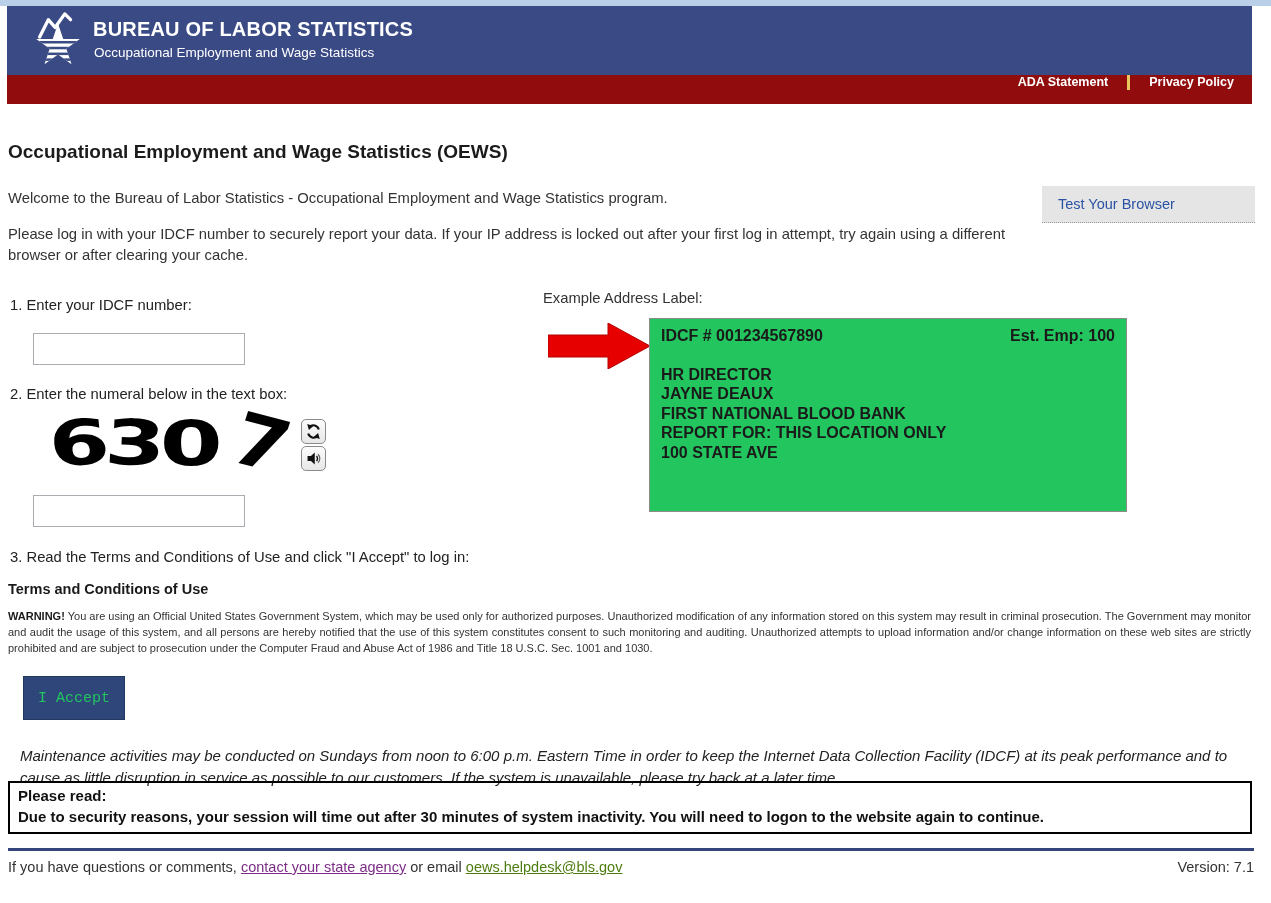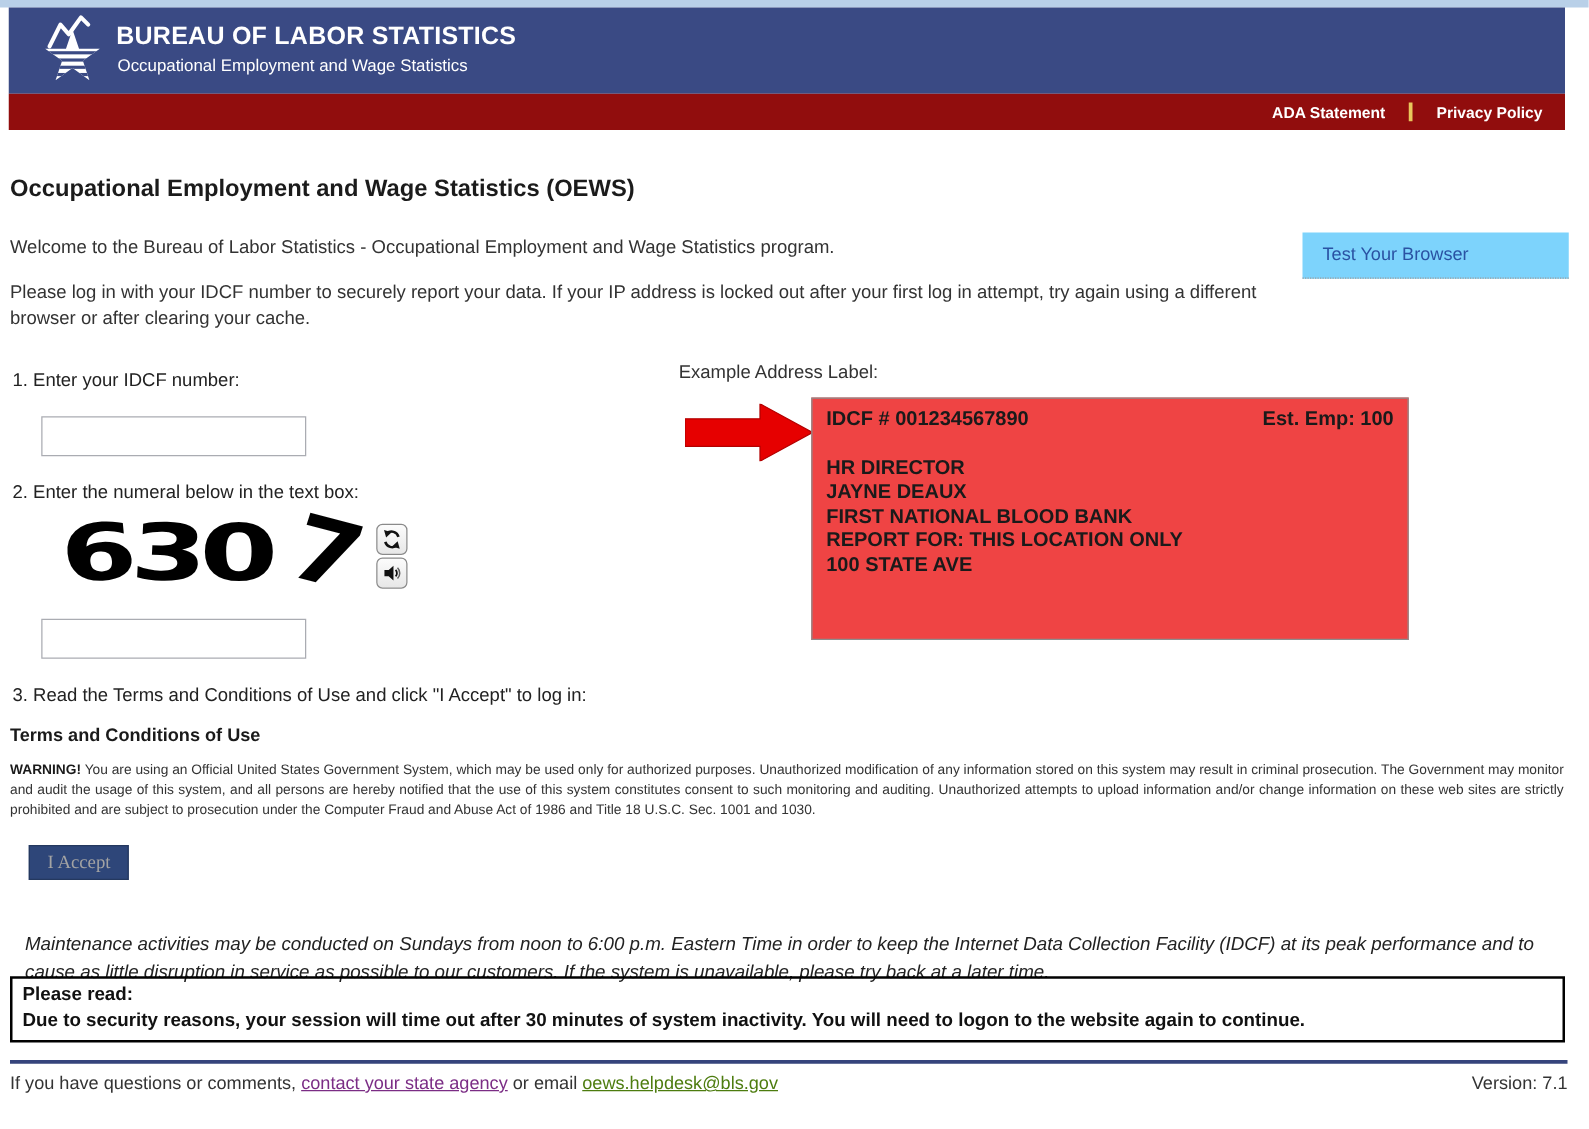--- a/index.html
+++ b/index.html
@@ -10,43 +10,43 @@
     font-family:"Liberation Sans", sans-serif;
   }
   .top-strip { position:absolute; left:0; top:0; width:1271px; height:6px; background:#b9d0e8; }
 
   .masthead { position:absolute; left:7px; top:6px; width:1245px; height:69px; background:#3a4a84; }
   .logo { position:absolute; left:22px; top:4px; width:58px; height:60px; }
   .site-title { position:absolute; left:86px; top:12px; font-size:20px; font-weight:bold; color:#fff; letter-spacing:0.2px; white-space:nowrap; }
   .site-subtitle { position:absolute; left:87px; top:39px; font-size:13.5px; color:#fff; white-space:nowrap; }
 
   .red-banner { position:absolute; left:7px; top:75px; width:1245px; height:29px; background:#910d0d;
-    display:flex; align-items:center; justify-content:flex-end; padding-right:18px; }
+    display:flex; justify-content:flex-end; padding-right:18px; }
   .red-banner a { color:#fff; font-size:12.5px; font-weight:600; text-decoration:none; white-space:nowrap; }
   .banner-sep { width:3px; height:15px; background:#e9c75c; margin:0 19px; }
 
   .page-title { position:absolute; left:8px; top:141px; margin:0; font-size:19px; font-weight:bold; color:#1b1b1b; white-space:nowrap; }
   .welcome { position:absolute; left:8px; top:190px; margin:0; font-size:14.8px; white-space:nowrap; }
   .login-instr { position:absolute; left:8px; top:224px; margin:0; font-size:14.8px; width:1012px; line-height:21px; }
 
-  .test-browser-box { position:absolute; left:1042px; top:186px; width:213px; height:37px; background:#7dd3fc;
+  .test-browser-box { position:absolute; left:1042px; top:186px; width:213px; height:37px; background:#e5e5e5;
     border-bottom:1px dotted #9a9a9a; display:flex; align-items:center; padding-left:16px; }
   .test-browser-box a { color:#2a52a3; font-size:14.5px; text-decoration:none; }
 
   .step-label { position:absolute; left:10px; margin:0; font-size:14.8px; color:#222; white-space:nowrap; }
   #step1 { top:297px; } #step2 { top:386px; } #step3 { top:549px; }
 
   .text-input { position:absolute; left:33px; width:212px; height:32px; border:1px solid #aaacb2;
     font-size:16px; padding:2px 6px; background:#fff; }
   #idcf-input { top:333px; } #captcha-input { top:495px; }
 
   .example-caption { position:absolute; left:543px; top:290px; font-size:14.8px; white-space:nowrap; }
   .red-arrow { position:absolute; left:548px; top:323px; }
 
-  .address-box { position:absolute; left:649px; top:318px; width:478px; height:194px; background:#ef4444;
+  .address-box { position:absolute; left:649px; top:318px; width:478px; height:194px; background:#22c55e;
     border:1px solid #8c8c8c; padding:7px 11px; font-size:16px; font-weight:600; color:#1a1a1a; line-height:19.5px; }
   .addr-row { display:flex; justify-content:space-between; }
   .ref-vals { display:flex; gap:27px; }
   .recipient { margin-top:19px; }
 
   .captcha { position:absolute; left:52px; top:410px; width:252px; height:66px; color:#000; }
   .captcha span { position:absolute; top:0; font-family:"DejaVu Sans", sans-serif; font-weight:bold;
     font-size:78px; line-height:66px; transform-origin:50% 50%; }
   .cd1 { left:0;    transform:scale(1.12,0.80) rotate(-4deg); }
   .cd2 { left:56px; transform:scale(1.12,0.80) rotate(2deg); }
@@ -55,22 +55,22 @@
 
   .cap-btn { position:absolute; left:301px; width:25px; height:25px; border:1px solid #8a8a8a; border-radius:5px;
     background:linear-gradient(#fcfcfc,#e7e7e7); display:flex; align-items:center; justify-content:center; padding:0; cursor:pointer; }
   #cap-refresh { top:419px; } #cap-audio { top:446px; }
 
   .terms-heading { position:absolute; left:8px; top:581px; font-size:14.5px; font-weight:bold; color:#1a1a1a; }
   .warning { position:absolute; left:8px; top:609px; width:1243px; margin:0; font-size:11px; line-height:1.45;
     text-align:justify; color:#333; }
   .warning b { color:#1a1a1a; }
 
-  .accept-btn { position:absolute; left:23px; top:676px; height:28px; background:#2e4679; color:#a3a3a3;
-    border:1px solid #24385f; font-size:15px; padding:3px 14px; cursor:pointer; font-family:Liberation Serif, serif; }
+  .accept-btn { position:absolute; left:23px; top:676px; height:44px; background:#2e4679; color:#22c55e;
+    border:1px solid #24385f; font-size:15px; padding:3px 14px; cursor:pointer; font-family:Liberation Mono, monospace; }
 
   .maintenance { position:absolute; left:8px; top:733px; width:1247px; margin:12px; font-style:italic;
     font-size:15px; line-height:22px; color:#222; }
 
   .please-box { position:absolute; left:8px; top:781px; width:1244px; border:2px solid #000;
     padding:2px 8px 5px; font-size:15px; font-weight:bold; color:#111; line-height:21px; }
 
   .footer-rule { position:absolute; left:8px; top:848px; width:1246px; height:3px; background:#36447c; }
   .footer-text { position:absolute; left:8px; top:859px; font-size:14.5px; color:#333; white-space:nowrap; }
   .footer-text a.state { color:#7b2d85; text-decoration:underline; }

